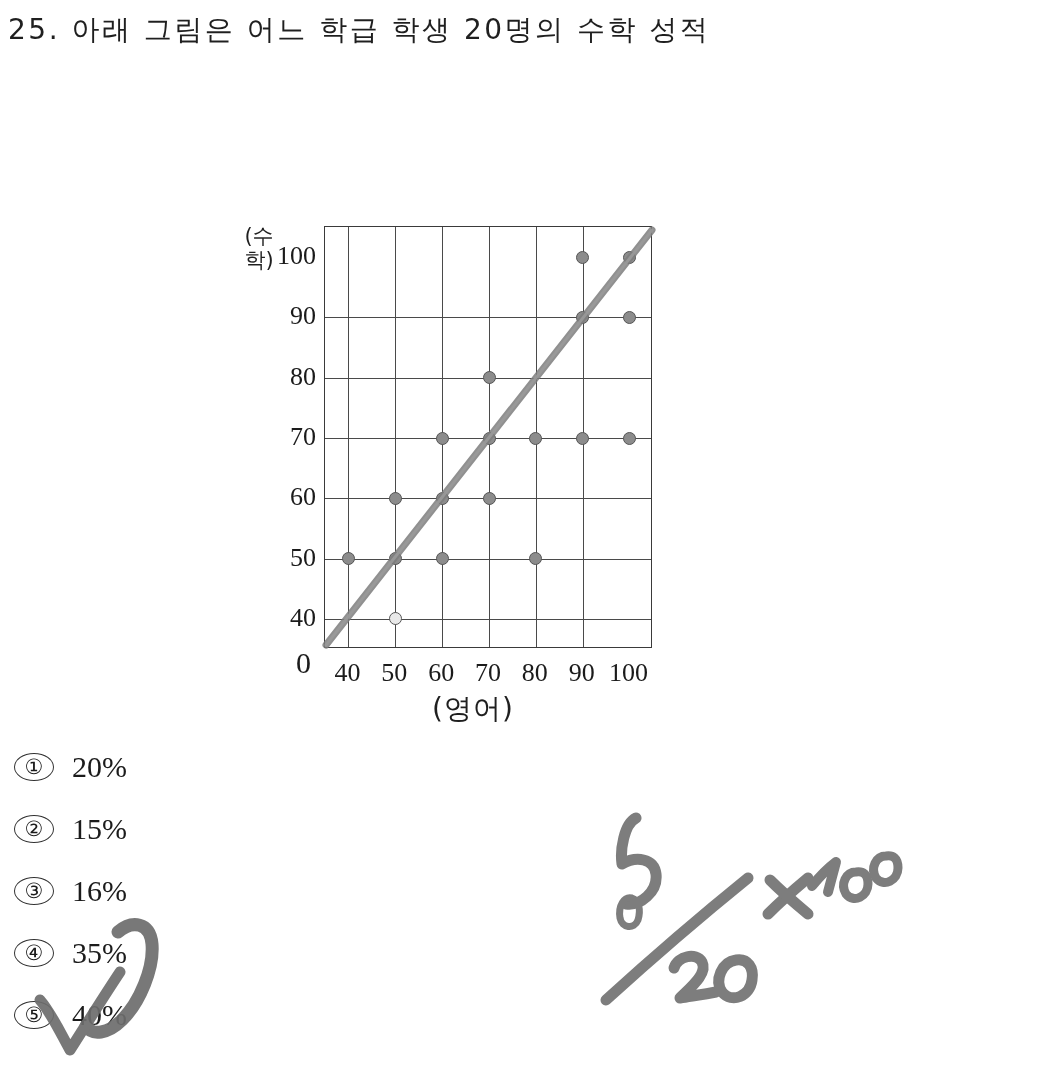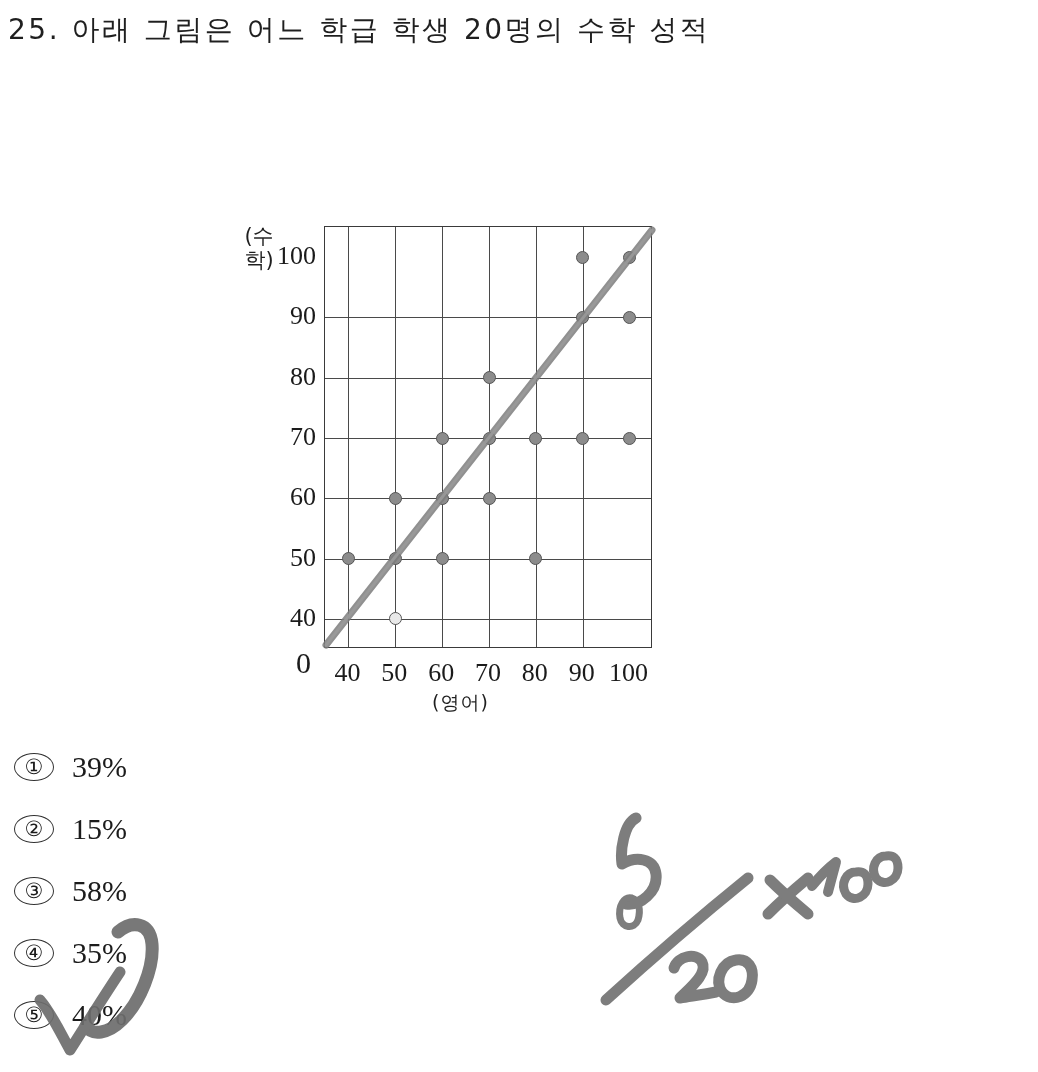--- a/index.html
+++ b/index.html
@@ -97,21 +97,21 @@
     line-height: 24px;
     text-align: center;
     color: #1f1f1f;
     letter-spacing: 0px;
   }
   #x-axis-title {
     position: absolute;
     left: 210px;
     top: 482px;
     font-family: "DejaVu Sans", sans-serif;
-    font-size: 19px;
+    font-size: 28px;
     color: #1f1f1f;
     letter-spacing: 1px;
   }
   #origin-label {
     position: absolute;
     left: 74px;
     top: 438px;
     font-family: "Liberation Serif", serif;
     font-size: 30px;
     color: #1b1b1b;
@@ -242,29 +242,29 @@
     <div class="x-tick-label" style="left: 189.143px; top: 450px;">60</div>
     <div class="x-tick-label" style="left: 236px; top: 450px;">70</div>
     <div class="x-tick-label" style="left: 282.857px; top: 450px;">80</div>
     <div class="x-tick-label" style="left: 329.714px; top: 450px;">90</div>
     <div class="x-tick-label" style="left: 376.571px; top: 450px;">100</div>
   </div>
 
 <div id="choices">
   <div class="choice-row">
     <div class="choice-num">①</div>
-    <div class="choice-text">39%</div>
+    <div class="choice-text">20%</div>
   </div>
   <div class="choice-row">
     <div class="choice-num">②</div>
     <div class="choice-text">15%</div>
   </div>
   <div class="choice-row">
     <div class="choice-num">③</div>
-    <div class="choice-text">58%</div>
+    <div class="choice-text">16%</div>
   </div>
   <div class="choice-row">
     <div class="choice-num">④</div>
     <div class="choice-text">35%</div>
   </div>
   <div class="choice-row">
     <div class="choice-num">⑤</div>
     <div class="choice-text">40%</div>
   </div>
 </div>

